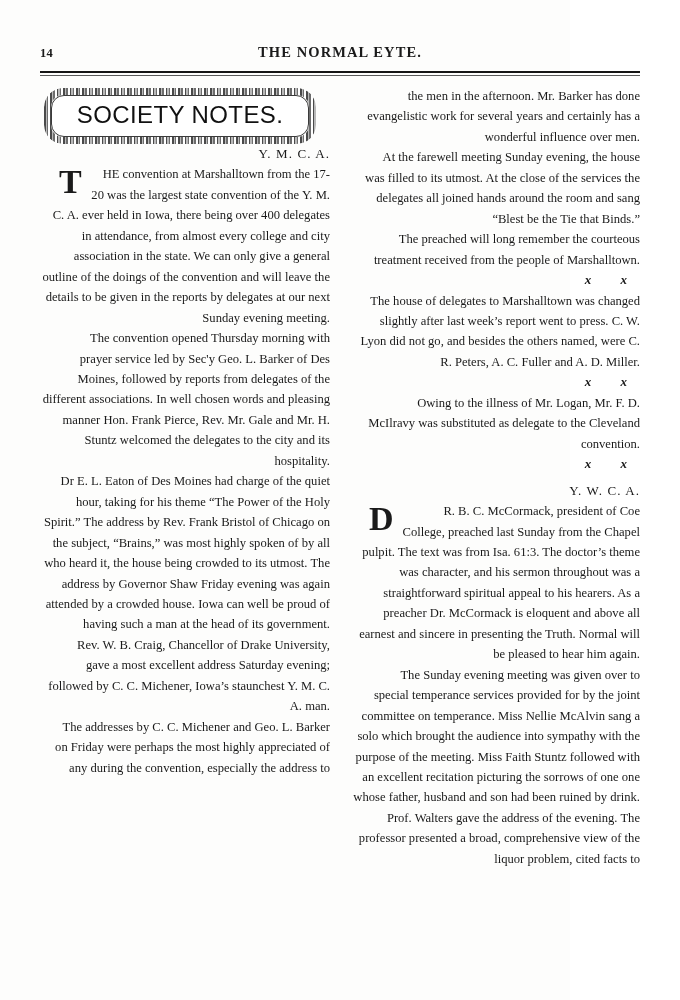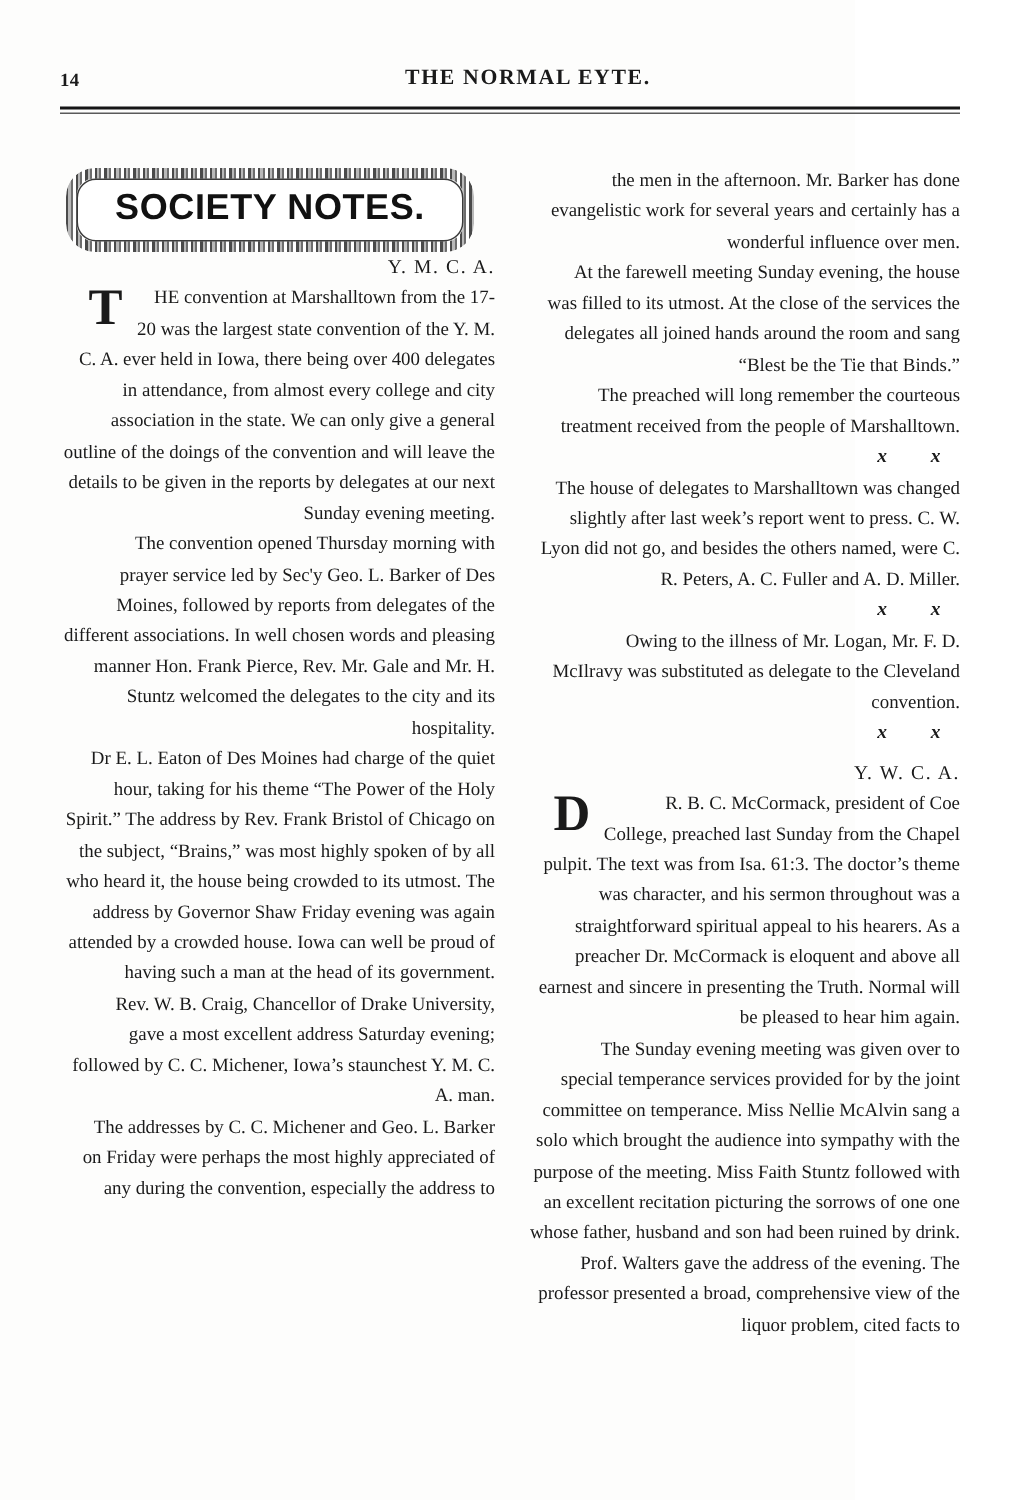--- a/index.html
+++ b/index.html
@@ -36,21 +36,21 @@
   .folio {
     position: absolute;
     left: 0;
     top: 2px;
     font-size: 12.5px;
     font-weight: bold;
     letter-spacing: 0.3px;
   }
   .head-title {
     position: absolute;
-    left: 12px;
+    left: 0;
     top: 0;
     width: 600px;
     text-align: center;
     font-size: 14.5px;
     font-weight: bold;
     letter-spacing: 1.1px;
   }
 
   .rule-thick {
     position: absolute;
@@ -72,21 +72,20 @@
   
   .col {
     position: absolute;
     top: 86px;
     width: 288px;
     font-size: 12.6px;
     line-height: 20.45px;
     text-align: justify;
     text-justify: inter-word;
     hyphens: none;
-    margin-top: 24px;
   }
   .col-left  { left: 42px; }
   .col-right { left: 352px; }
 
   .col p {
     margin: 0;
     text-indent: 1.35em;
     text-align: right;
   }
   .col p.cont { text-indent: 0; }
@@ -133,21 +132,21 @@
   .masthead .title {
     position: absolute;
     left: 0; top: 0;
     width: 272px;
     height: 56px;
     display: flex;
     align-items: center;
     justify-content: center;
     font-family: "Liberation Sans", "DejaVu Sans", sans-serif;
     font-size: 24px;
-    font-weight: 700;
+    font-weight: 400;
     letter-spacing: 0.4px;
     color: #111;
     padding-bottom: 1px;
     box-sizing: border-box;
   }
 
   
   .section-head {
     text-align: center;
     text-indent: 0;

